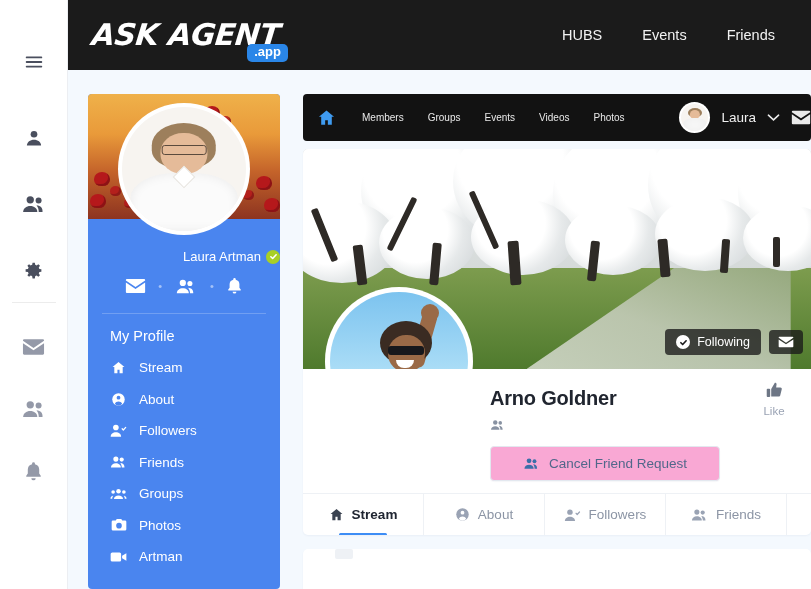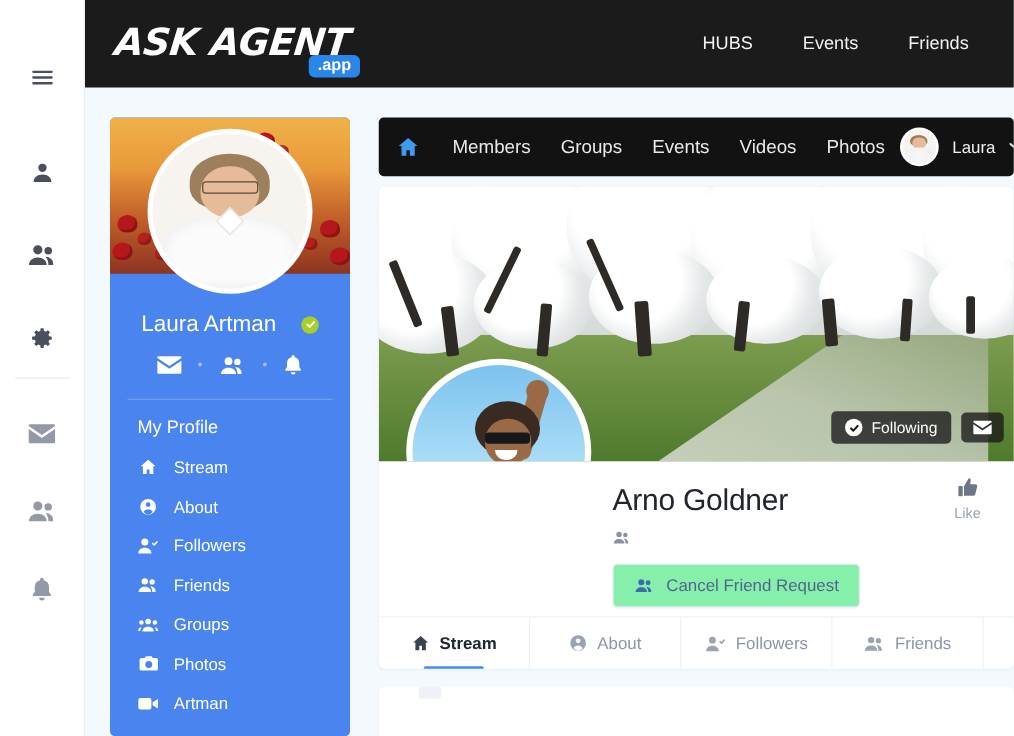--- a/index.html
+++ b/index.html
@@ -146,22 +146,22 @@
     position: absolute; left: 50%; top: 50%;
     transform: translateX(-50%) rotate(45deg);
     width: 16px; height: 16px;
     background: #ffffff;
     border: 1px solid #e6e3de;
   }
   #ps-name {
     margin-top: 30px;
     text-align: center;
     color: #ffffff;
-    font-size: 18px;
-    display: flex; align-items: center; justify-content: center; gap: 20px;
+    font-size: 13px;
+    display: flex; align-items: center; justify-content: flex-end; gap: 5px;
   }
   .verified-dot {
     width: 14px; height: 14px; border-radius: 50%;
     background: #a8cf25;
     display: inline-flex; align-items: center; justify-content: center;
   }
   #ps-actions {
     margin-top: 13px;
     display: flex; align-items: center; justify-content: center; gap: 12px;
     color: #ffffff;
@@ -192,21 +192,21 @@
   #mainnav {
     width: 508px; height: 47px;
     background: #121212;
     border-radius: 4px;
     display: flex; align-items: center;
     padding-left: 14px;
     overflow: hidden;
   }
   #mainnav .home-ic { color: #3f9bf0; display: flex; margin-right: 14px; }
   #mainnav .mn-link {
-    color: #e9e9e9; font-size: 15px; text-decoration: none;
+    color: #e9e9e9; font-size: 10px; text-decoration: none;
     padding: 0 12px;
   }
   #mainnav .mn-right {
     margin-left: auto; display: flex; align-items: center; gap: 11px;
     padding-right: 0;
   }
   #mainnav .mn-av {
     width: 31px; height: 31px; border-radius: 50%;
     background: #ffffff; padding: 2px; overflow: hidden;
   }
@@ -324,37 +324,37 @@
     border-radius: 50%;
     background: #9a6a47;
   }
 
   #ident {
     padding: 18px 20px 0 187px;
     position: relative;
     min-height: 120px;
   }
   #ident .pname {
-    font-size: 24px; font-weight: normal; color: #20252f;
+    font-size: 20px; font-weight: bold; color: #20252f;
     letter-spacing: -.2px;
   }
   .stat-line {
     display: flex; align-items: center; gap: 8px;
     margin-top: 9px; color: #5a6474; font-size: 12.5px;
   }
   .stat-line .ic { color: #8892a2; display: flex; }
   .stat-line .grp { display: flex; gap: 12px; }
   .stat-line b { color: #2b3442; }
   #cancel-btn {
     margin-top: 15px;
     display: inline-flex; align-items: center; gap: 9px;
-    background: #86efac;
+    background: #f9a8d4;
     border: 1px solid #e3e8ef;
     border-radius: 4px;
-    padding: 9px 16px;
+    padding: 9px 32px;
     color: #51678a; font-size: 13.5px;
     box-shadow: 0 1px 1px rgba(30,60,110,.04);
     cursor: pointer;
   }
   #cancel-btn .ic { color: #3b6ea8; display: flex; }
 
   #like-box {
     position: absolute; right: 14px; top: 12px;
     width: 46px;
     display: flex; flex-direction: column; align-items: center;

